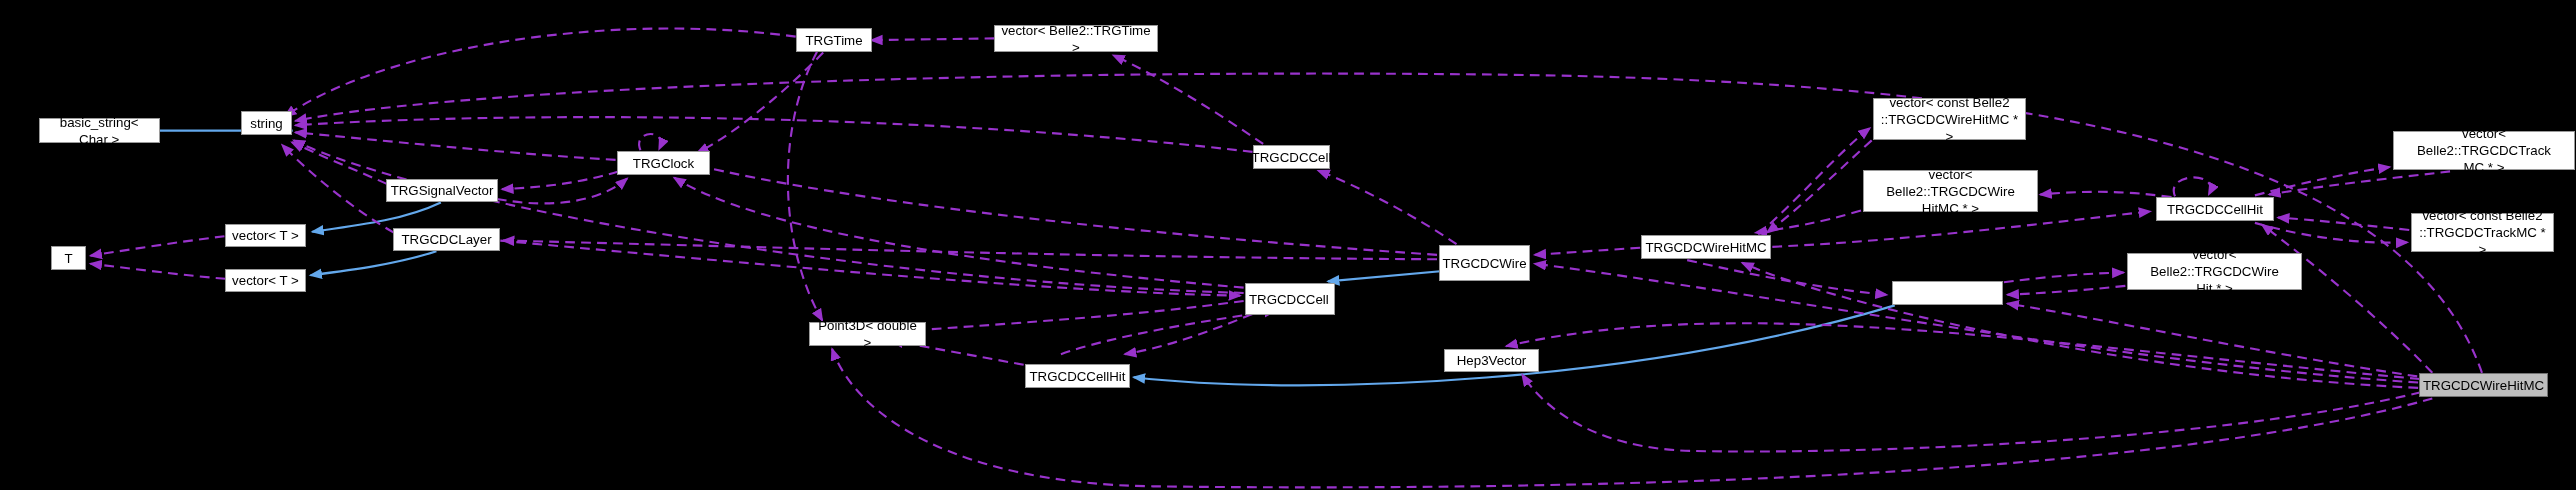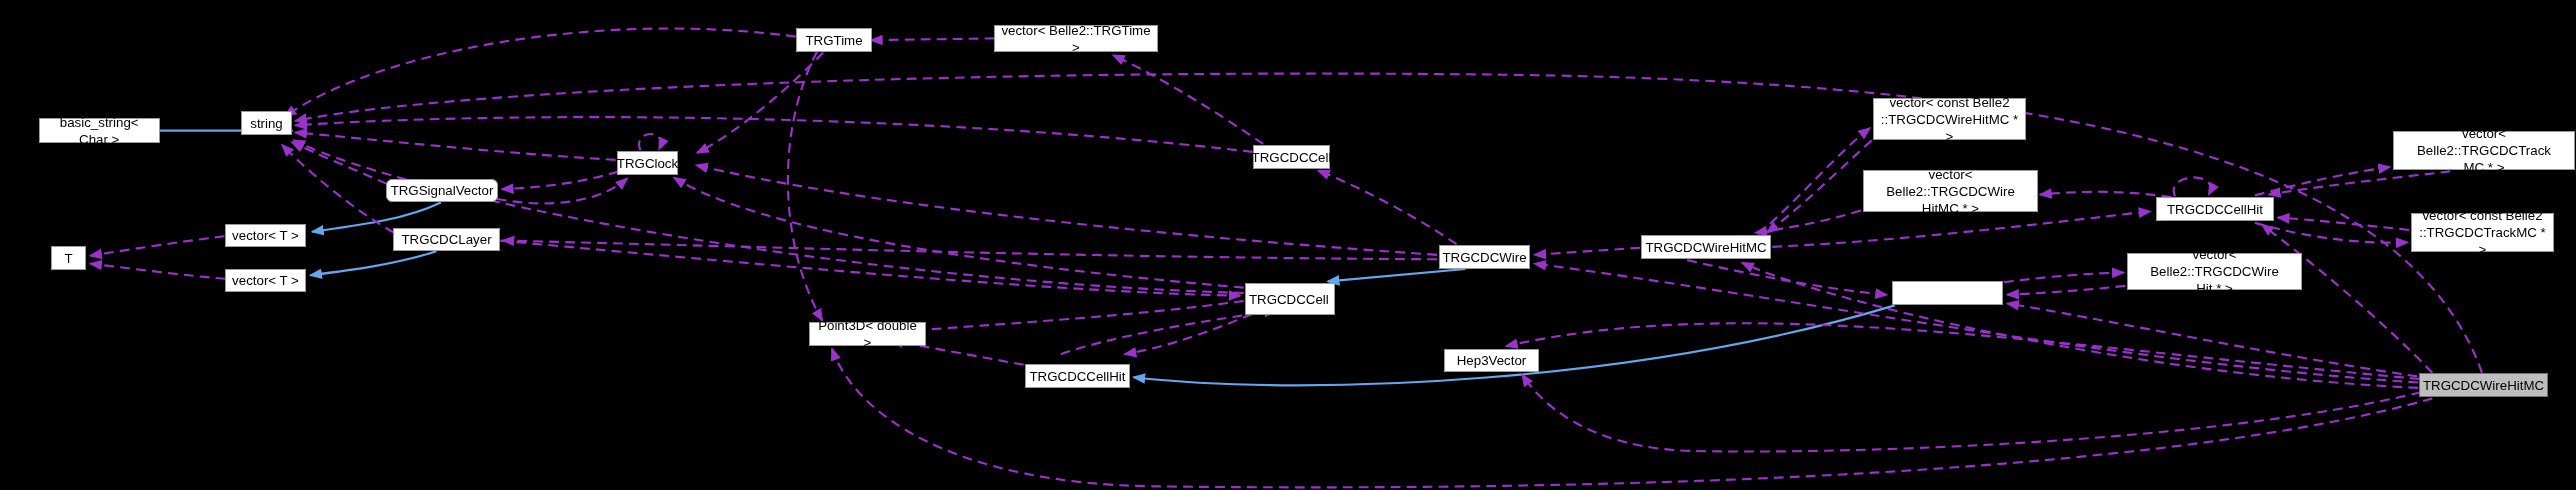--- a/index.html
+++ b/index.html
@@ -82,27 +82,27 @@
     <path class="edge dashed" marker-end="url(#arrowP)" d="M 2726,437 C 2400,422 2060,340 1964,296"></path>
     <path class="edge dashed" marker-end="url(#arrowP)" d="M 1402,324 C 1100,298 852,258 760,200"></path>
     <path class="edge dashed" marker-end="url(#arrowP)" d="M 2798,420 C 2710,170 2300,92 1700,84 C 1150,77 520,98 333,136"></path>
   </svg>
 
   <div class="node" style="left:2.7px;top:118px;width:121px;height:25px;margin-left:36px;"><span>basic_string&lt; Char &gt;</span></div>
   <div class="node" style="left:241px;top:111px;width:51px;height:24px;"><span>string</span></div>
   <div class="node" style="left:51px;top:246px;width:35px;height:24px;"><span>T</span></div>
   <div class="node" style="left:225px;top:224px;width:81px;height:23px;"><span>vector&lt; T &gt;</span></div>
   <div class="node" style="left:225px;top:269px;width:81px;height:23px;"><span>vector&lt; T &gt;</span></div>
-  <div class="node" style="left:386px;top:179px;width:112px;height:23px;border-radius:6px;"><span>TRGSignalVector</span></div>
+  <div class="node" style="left:386px;top:179px;width:112px;height:23px;"><span>TRGSignalVector</span></div>
   <div class="node" style="left:393px;top:228px;width:107px;height:23px;"><span>TRGCDCLayer</span></div>
-  <div class="node" style="left:617px;top:151px;width:61px;height:24px;"><span>TRGClock</span></div>
+  <div class="node" style="left:617px;top:151px;width:93px;height:24px;"><span>TRGClock</span></div>
   <div class="node" style="left:796px;top:28px;width:76px;height:24px;"><span>TRGTime</span></div>
   <div class="node" style="left:994px;top:25px;width:164px;height:27px;"><span>vector&lt; Belle2::TRGTime &gt;</span></div>
   <div class="node" style="left:1253px;top:145px;width:77px;height:24px;"><span>TRGCDCCell</span></div>
-  <div class="node" style="left:1439px;top:245px;width:91px;height:24px;"><span>TRGCDCWire</span></div>
+  <div class="node" style="left:1439px;top:245px;width:91px;height:36px;"><span>TRGCDCWire</span></div>
   <div class="node" style="left:1245px;top:283px;width:90px;height:32px;justify-content:flex-end;"><span>TRGCDCCell</span></div>
   <div class="node" style="left:771px;top:322px;width:117px;height:24px;margin-left:38px;"><span>Point3D&lt; double &gt;</span></div>
   <div class="node" style="left:1025px;top:364px;width:105px;height:24px;"><span>TRGCDCCellHit</span></div>
   <div class="node" style="left:1444px;top:349px;width:95px;height:23px;text-align:right;"><span>Hep3Vector</span></div>
   <div class="node" style="left:1641px;top:235px;width:130px;height:24px;"><span>TRGCDCWireHitMC</span></div>
   <div class="node" style="left:1873px;top:98px;width:153px;height:42px;"><span>vector&lt; const Belle2
 ::TRGCDCWireHitMC * &gt;</span></div>
   <div class="node" style="left:1863px;top:170px;width:175px;height:42px;"><span>vector&lt; Belle2::TRGCDCWire
 HitMC * &gt;</span></div>
   <div class="node" style="left:2156px;top:197px;width:118px;height:24px;"><span>TRGCDCCellHit</span></div>

